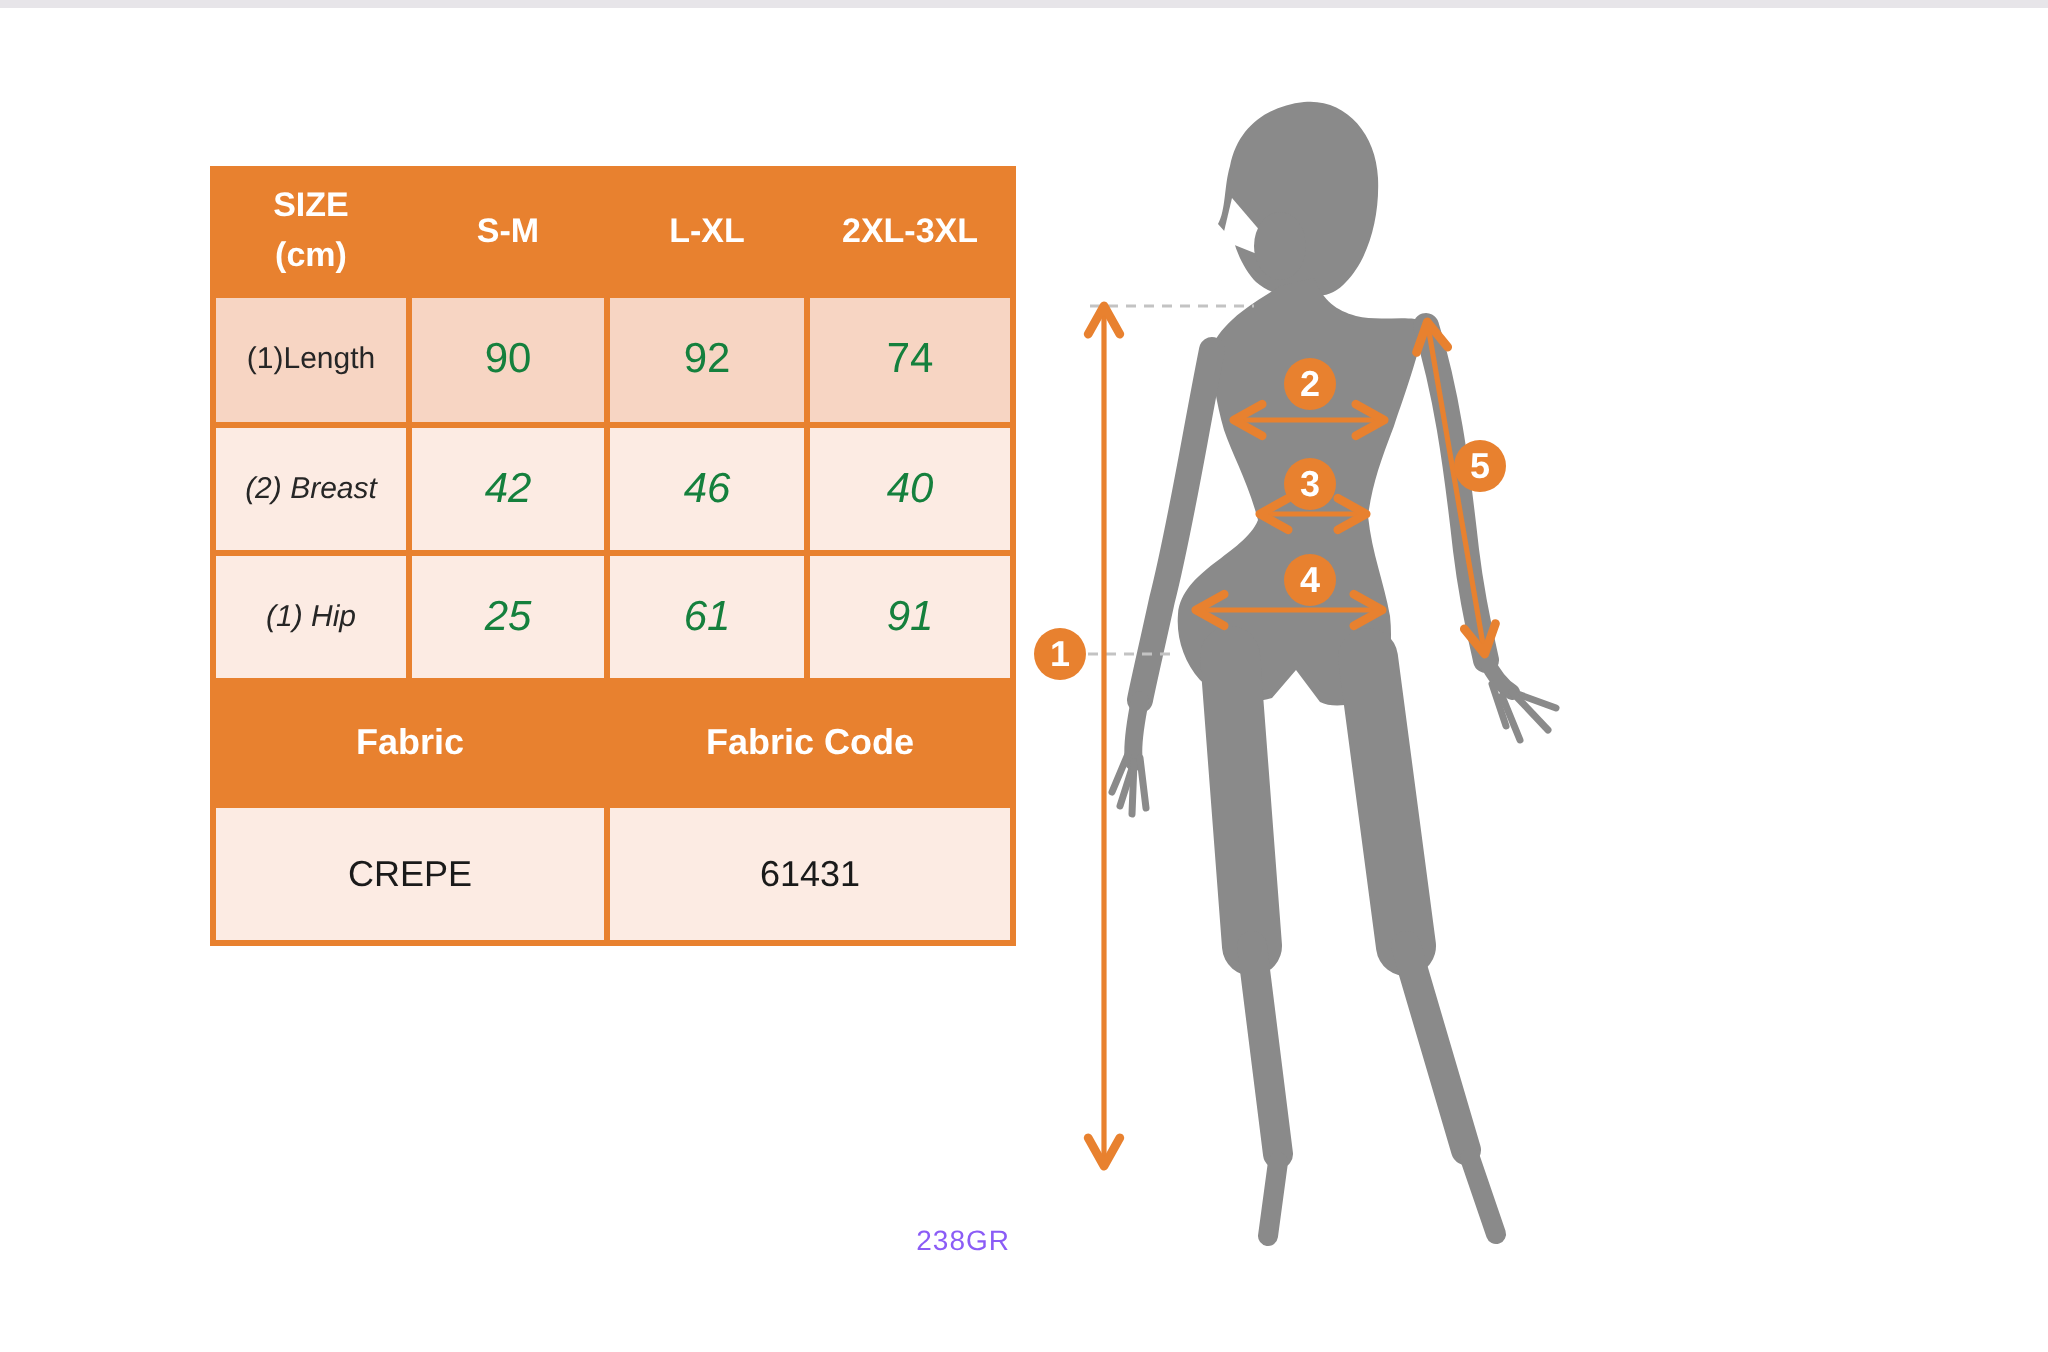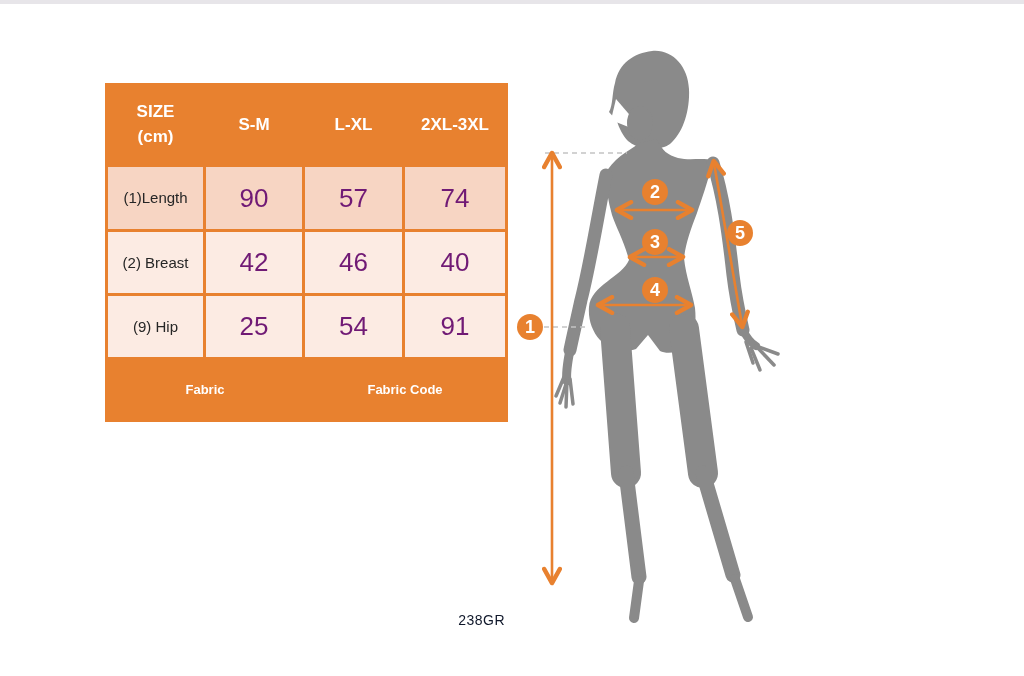--- a/index.html
+++ b/index.html
@@ -19,39 +19,39 @@
   .top-strip { position: absolute; left: 0; top: 0; width: 1024px; height: 4px;
     background: var(--top-strip); }
 
   
   table.size-chart { position: absolute; left: 105px; top: 83px; width: 400px;
     border-collapse: collapse; table-layout: fixed; }
   table.size-chart td, table.size-chart th { border: 3px solid var(--orange);
     text-align: center; vertical-align: middle; padding: 0 4px; }
   col.c0 { width: 98px; } col.c1 { width: 99px; } col.c2 { width: 100px; } col.c3 { width: 103px; }
 
-  tr.hdr { height: 81px; }
+  tr.hdr { height: 63px; }
   tr.hdr th { background: var(--orange); color: #fff; font-size: 17px; font-weight: bold; }
   th.size-head { white-space: pre-line; line-height: 1.45; }
 
   tr.r1, tr.r2, tr.r3, tr.r4 { height: 64px; }
   tr.r0 { height: 65px; }
   tr.r5 { height: 72px; }
   tr.row-dark td { background: var(--row-dark); }
-  tr.row-light td { background: var(--row-light); }
+  tr.row-light td { background: var(--row-light); font-style: italic; }
   td.lbl { font-size: 15px; color: var(--text-dark); line-height: 1.3; }
-  td.val { font-size: 26px; color: #701a75; }
+  td.val { font-size: 21px; color: #15803d; }
 
   tr.fabric-hdr { height: 62px; }
-  tr.fabric-hdr td { background: var(--orange); color: #fff; font-size: 13px; font-weight: bold; }
+  tr.fabric-hdr td { background: var(--orange); color: #fff; font-size: 18px; font-weight: bold; }
   tr.fabric-val { height: 69px; }
   tr.fabric-val td { background: var(--row-light); font-size: 18px; color: #1a1a1a; }
 
   .footnote { position: absolute; left: 355px; top: 612px; width: 150px;
-    text-align: right; font-size: 14px; color: #0f172a; letter-spacing: 0.5px; }
+    text-align: right; font-size: 14px; color: #8b5cf6; letter-spacing: 0.5px; }
 
   
   .figure-wrap { position: absolute; left: 500px; top: 35px; width: 330px; height: 610px; }
   .sil-fill { fill: var(--silhouette-gray); stroke: none; }
   .sil-stroke { fill: none; stroke: var(--silhouette-gray); stroke-linecap: round; }
   .ann { stroke: var(--orange); fill: none; stroke-width: 2.6px; }
   .dash { stroke: var(--dash-gray); stroke-width: 1.6px; stroke-dasharray: 5 4; fill: none; }
   .circ { fill: var(--orange); }
   .circ-num { fill: #fff; font-family: "Liberation Sans", sans-serif; font-size: 18px;
     font-weight: bold; text-anchor: middle; }
@@ -74,38 +74,42 @@
       <tr class="hdr">
         <th class="size-head">SIZE
 (cm)</th>
         <th>S-M</th>
         <th>L-XL</th>
         <th>2XL-3XL</th>
       </tr>
       <tr class="r0 row-dark">
         <td class="lbl">(1)Length</td>
         <td class="val">90</td>
-        <td class="val">57</td>
+        <td class="val">92</td>
         <td class="val">74</td>
       </tr>
       <tr class="r1 row-light">
         <td class="lbl">(2) Breast</td>
         <td class="val">42</td>
         <td class="val">46</td>
         <td class="val">40</td>
       </tr>
       <tr class="r3 row-light">
-        <td class="lbl">(9) Hip</td>
+        <td class="lbl">(1) Hip</td>
         <td class="val">25</td>
-        <td class="val">54</td>
+        <td class="val">61</td>
         <td class="val">91</td>
       </tr>
       <tr class="fabric-hdr">
         <td colspan="2">Fabric</td>
         <td colspan="2">Fabric Code</td>
+      </tr>
+      <tr class="fabric-val">
+        <td colspan="2">CREPE</td>
+        <td colspan="2">61431</td>
       </tr>
     </tbody>
   </table>
 
   <div class="footnote">238GR</div>
 
   <div class="figure-wrap">
     <svg width="330" height="610" viewBox="0 0 330 610" xmlns="http://www.w3.org/2000/svg">
       <defs>
         <marker id="ah" viewBox="0 0 10 10" refX="7" refY="5" markerWidth="8" markerHeight="8" orient="auto-start-reverse">

